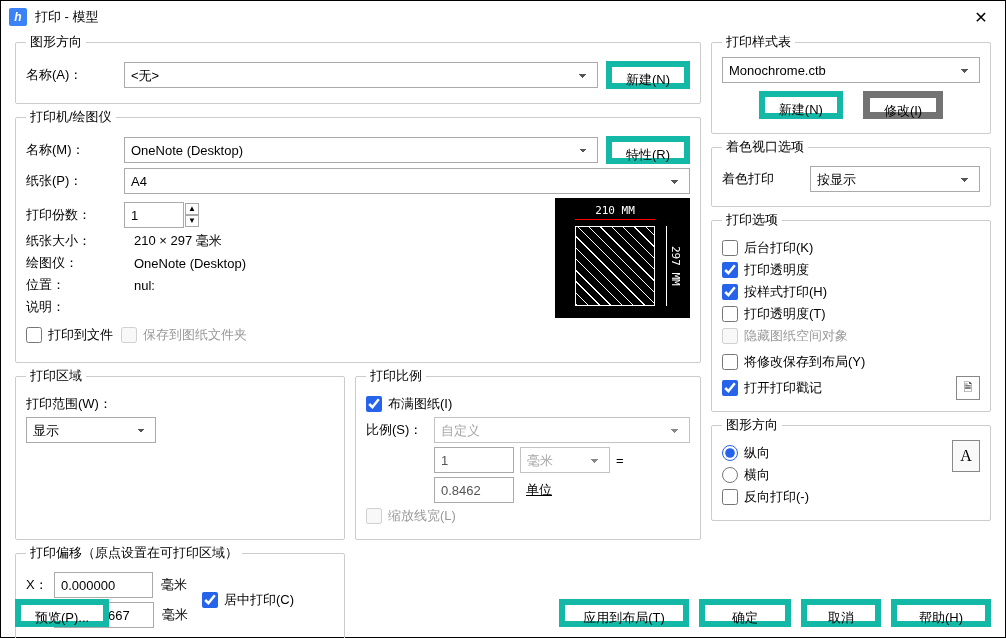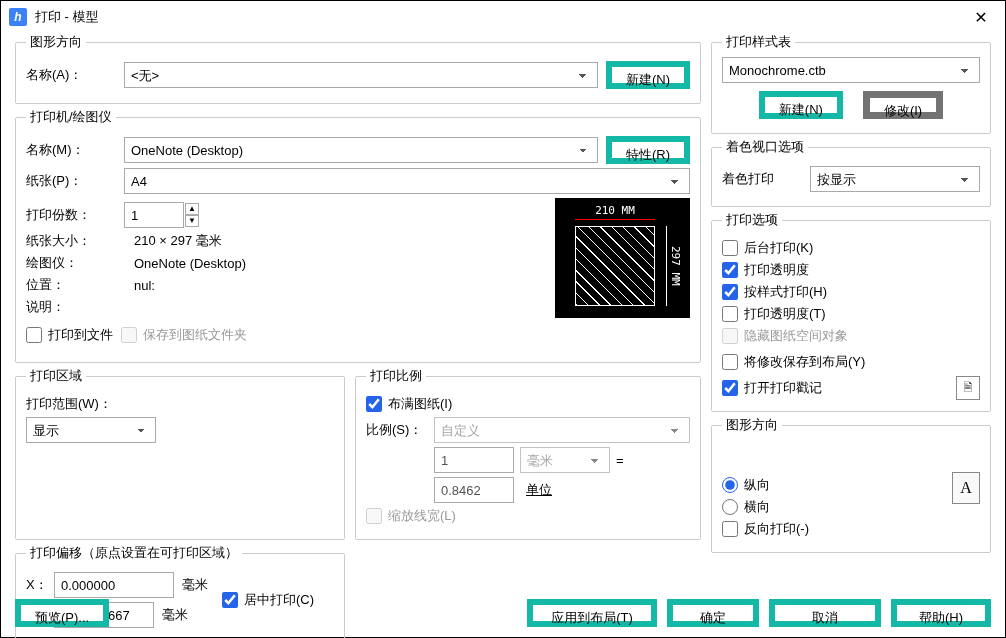--- a/index.html
+++ b/index.html
@@ -160,21 +160,21 @@
             </label>
         </fieldset>
       </div>
 
       <fieldset style="width:330px">
         <legend>打印偏移（原点设置在可打印区域）</legend>
         <div style="display:flex; align-items:center; gap:14px;">
           <div>
             <div class="row">
               <label style="width:20px">X：</label>
-              <input type="text" style="width: 120px;" value="0.000000">
+              <input type="text" style="width: 99px;" value="0.000000">
               <span>毫米</span>
             </div>
             <div class="row">
               <label style="width:20px">Y：</label>
               <input type="text" style="width: 100px;" value="109.177667">
               <span>毫米</span>
             </div>
           </div>
           <label class="chk-row">
               <input type="checkbox" checked="" style="">
@@ -234,21 +234,21 @@
           <label class="chk-row">
               <input type="checkbox" checked="" style="">
               <span>打开打印戳记</span>
             </label>
           <div class="style-icon">🗎</div>
         </div>
       </fieldset>
 
       <fieldset>
         <legend>图形方向</legend>
-        <div style="display:flex;margin-top:32px;">
+        <div style="display:flex;">
           <div style="flex:1">
             <label class="chk-row">
                 <input type="radio" name="orient" checked="" style="">
                 <span>纵向</span>
               </label>
             <label class="chk-row">
                 <input type="radio" name="orient" style="">
                 <span>横向</span>
               </label>
             <label class="chk-row">
@@ -260,16 +260,16 @@
         </div>
       </fieldset>
     </div>
   </div>
 
   <div class="footer">
     <button>预览(P)...</button>
     <div class="spacer"></div>
     <button style="width:130px">应用到布局(T)</button>
     <button style="width:92px">确定</button>
-    <button style="width:112px">取消</button>
+    <button style="width:80px">取消</button>
     <button style="width:100px">帮助(H)</button>
   </div>
 </div>
 
 </body></html>

